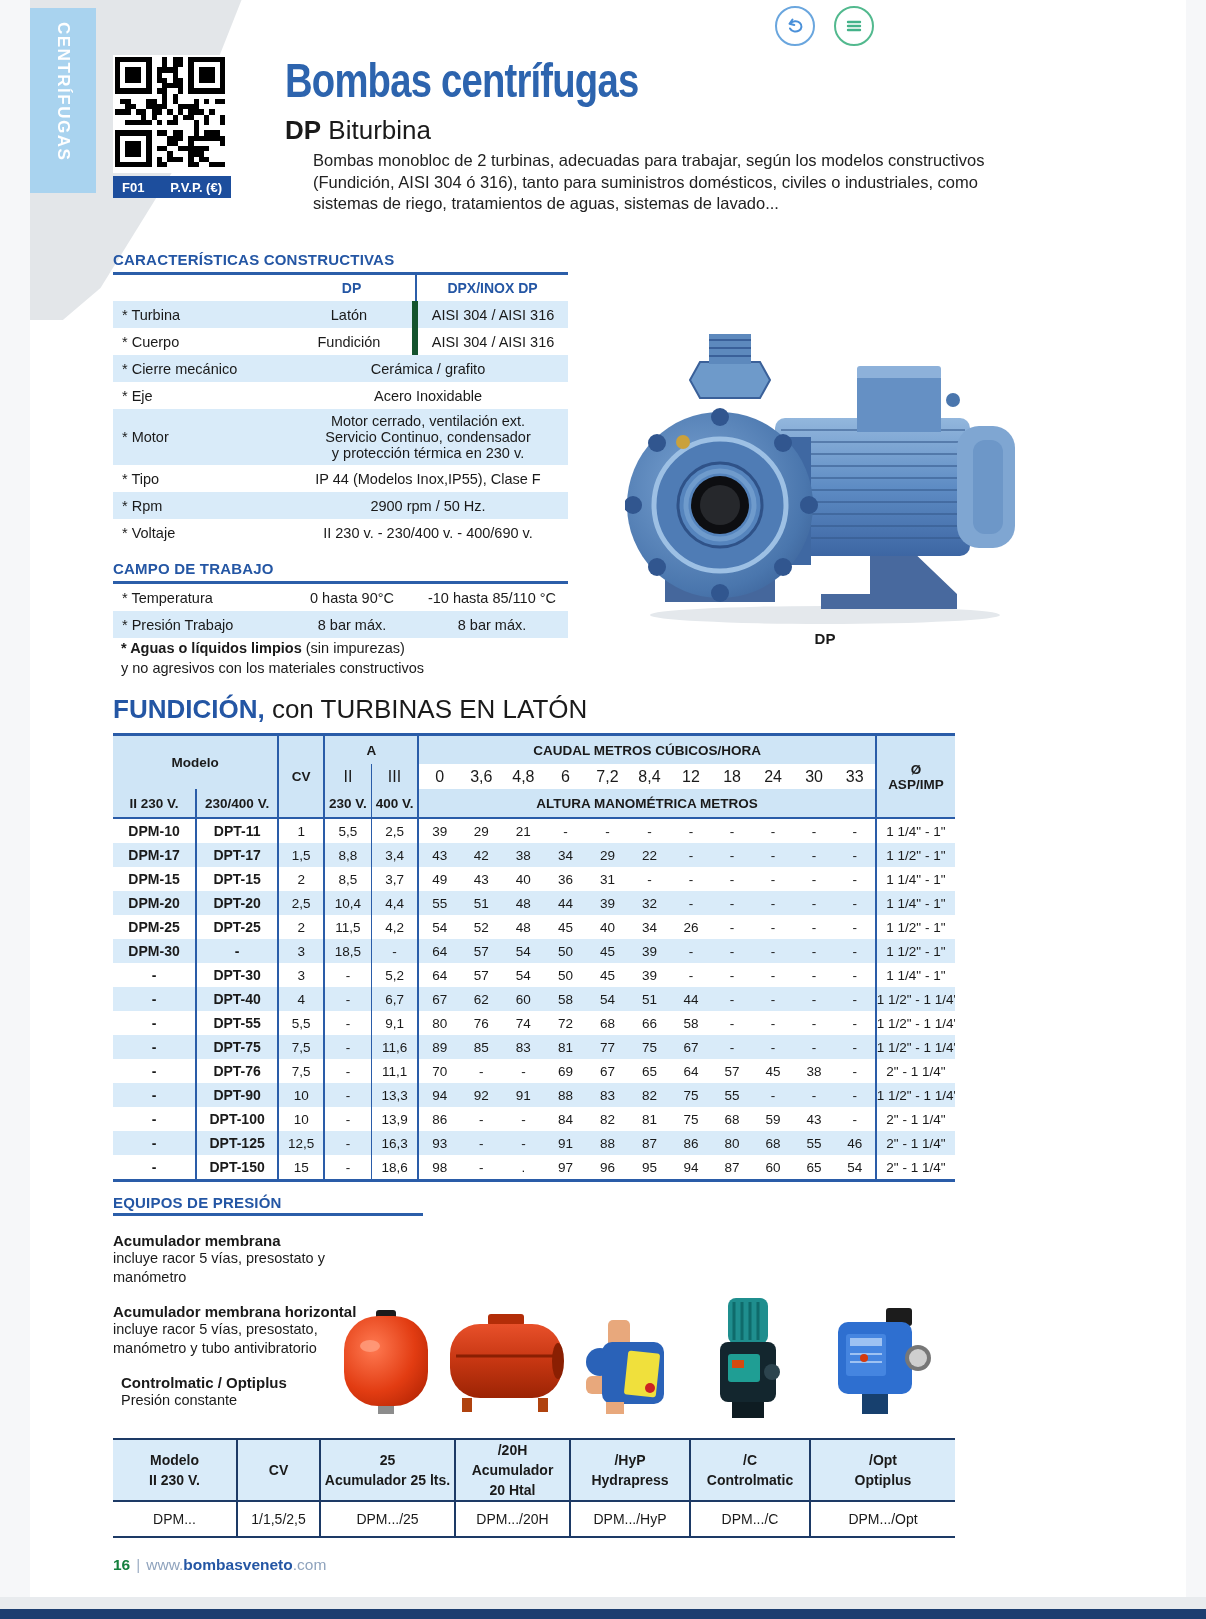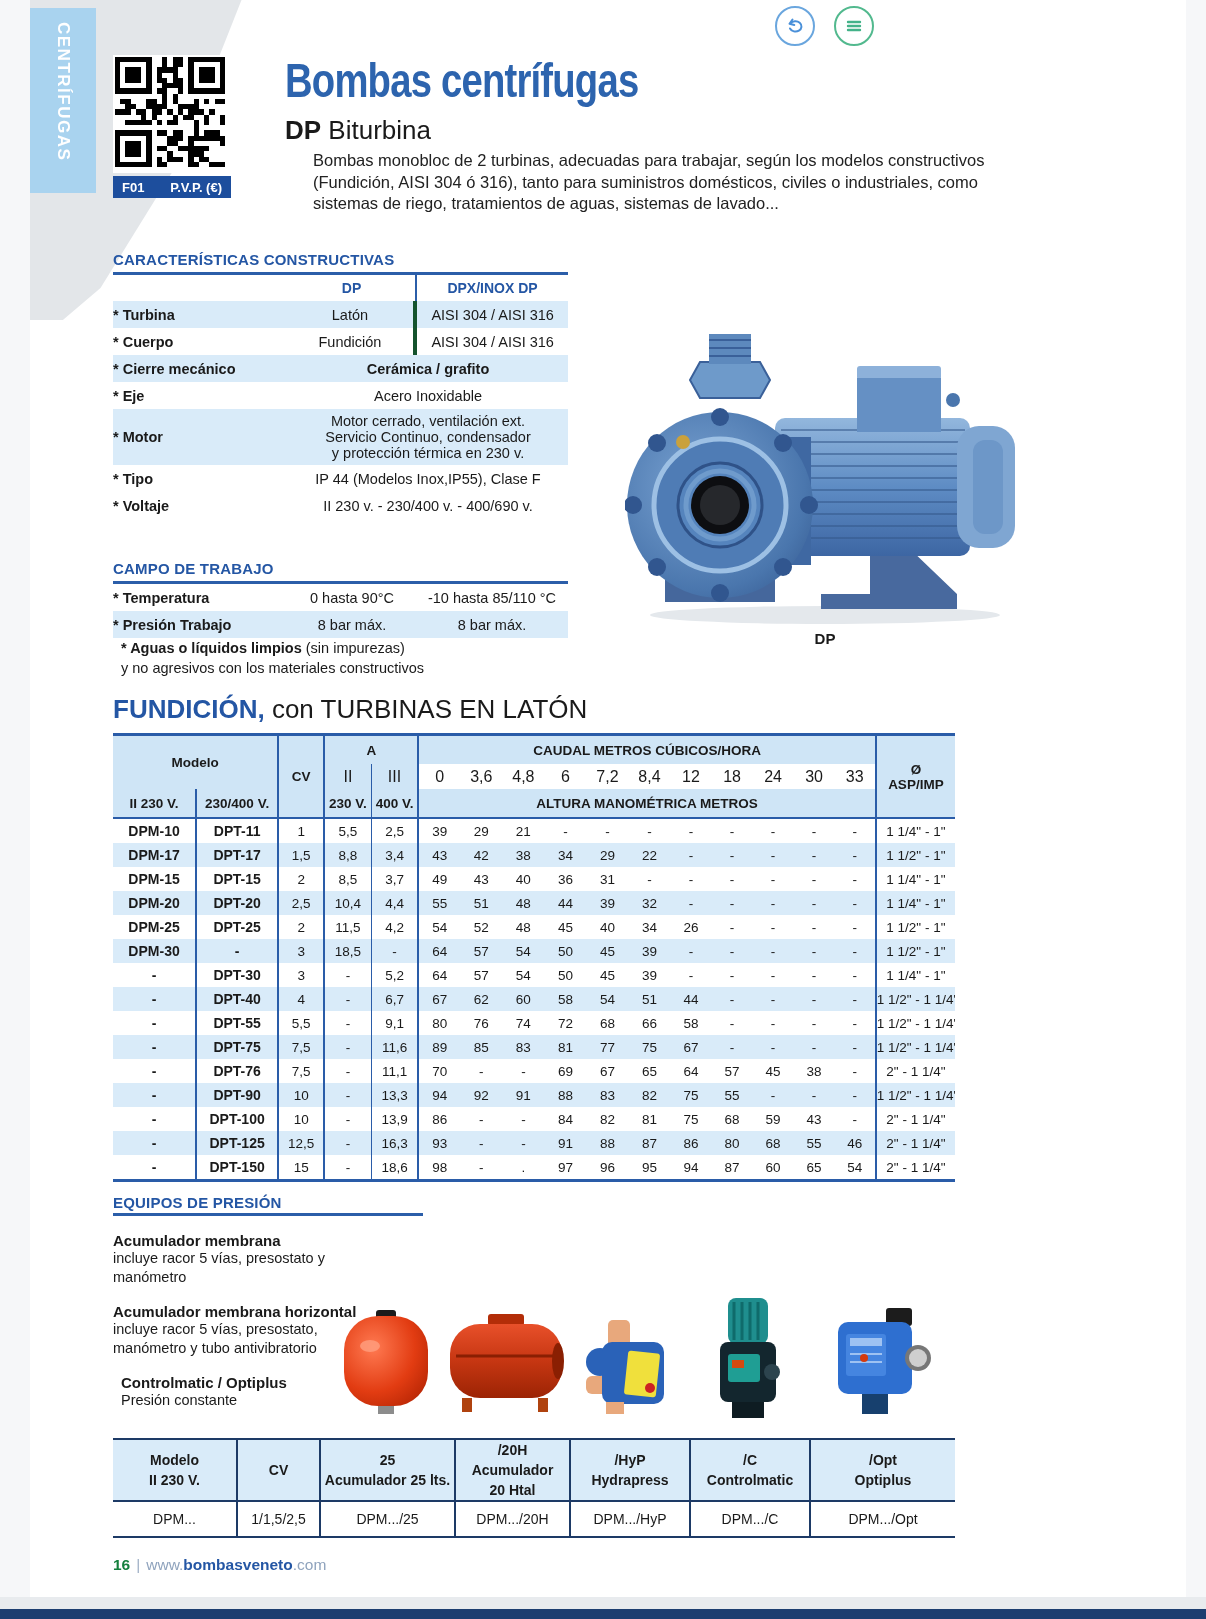--- a/index.html
+++ b/index.html
@@ -36,27 +36,27 @@
   .tool.menu{left:834px;top:6px;border:2px solid #52b98e;}
 
   
   .sec-h{font-size:15px;font-weight:bold;color:#2456a4;letter-spacing:.2px;white-space:nowrap;}
   .sec-rule{height:3px;background:#2b5ea9;}
 
   
   .ctab{left:113px;width:455px;}
   .crow{display:flex;min-height:27px;align-items:center;font-size:14.5px;}
   .crow.zebra{background:#d9ebf9;}
-  .clabel{width:175px;font-weight:bold;padding-left:0;box-sizing:border-box;}
+  .clabel{width:175px;font-weight:normal;padding-left:9px;box-sizing:border-box;}
   .cval{text-align:center;}
   .cval.dp{width:128px;}
   .cval.dpx{width:152px;}
-  .cval.divider{border-left:4px solid #14532d;align-self:stretch;display:flex;align-items:center;justify-content:center;}
+  .cval.divider{border-left:6px solid #14532d;align-self:stretch;display:flex;align-items:center;justify-content:center;}
   .cval.spanv{width:280px;}
-  .cval.b{font-weight:bold;}
+  .cval.b{font-weight:normal;}
   .crow.tall{padding:4px 0;}
   .chead{display:flex;height:26px;align-items:center;font-weight:bold;color:#2456a4;font-size:14px;border-top:3px solid #2b5ea9;}
   .chead .h-dp{width:128px;text-align:center;margin-left:175px;}
   .chead .h-dpx{width:152px;text-align:center;border-left:2px solid #2b5ea9;align-self:stretch;line-height:26px;}
   .campo-note{font-size:14.5px;line-height:20px;}
 
   
   .fund-title{left:113px;top:694px;font-size:26px;white-space:nowrap;}
   .fund-title .hl{color:#2456a4;font-weight:bold;}
   table.fund{border-collapse:collapse;table-layout:fixed;width:842px;border-top:3px solid #2a5ca8;border-bottom:3px solid #2a5ca8;}
@@ -300,20 +300,24 @@
           <div class="cval spanv">
             <div>Motor cerrado, ventilación ext.</div>
             <div>Servicio Continuo, condensador</div>
             <div>y protección térmica en 230 v.</div>
           </div>
         </div>
         <div class="crow">
           <div class="clabel">* Tipo</div>
           <div class="cval spanv">IP 44 (Modelos Inox,IP55), Clase F</div>
         </div>
+        <div class="crow zebra">
+          <div class="clabel">* Rpm</div>
+          <div class="cval spanv">2900 rpm / 50 Hz.</div>
+        </div>
         <div class="crow">
           <div class="clabel">* Voltaje</div>
           <div class="cval spanv">II 230 v. - 230/400 v. - 400/690 v.</div>
         </div>
       </div>
   </div>
 
   <div class="abs sec-h" style="left:113px;top:560px;">CAMPO DE TRABAJO</div>
   <div class="abs ctab" style="top:581px;border-top:3px solid #2b5ea9;">
     <div id="campo-rows">

